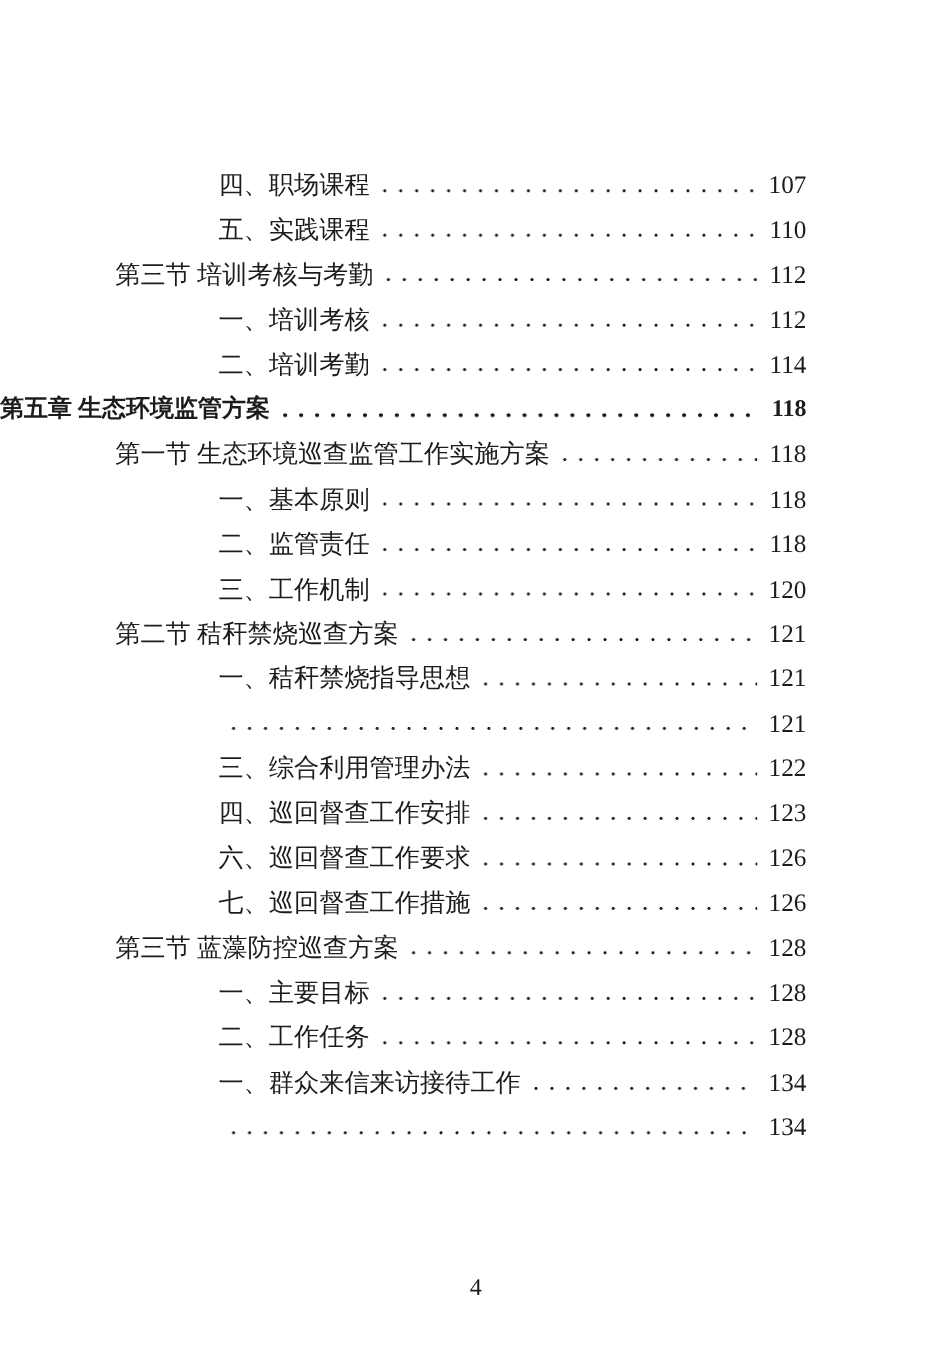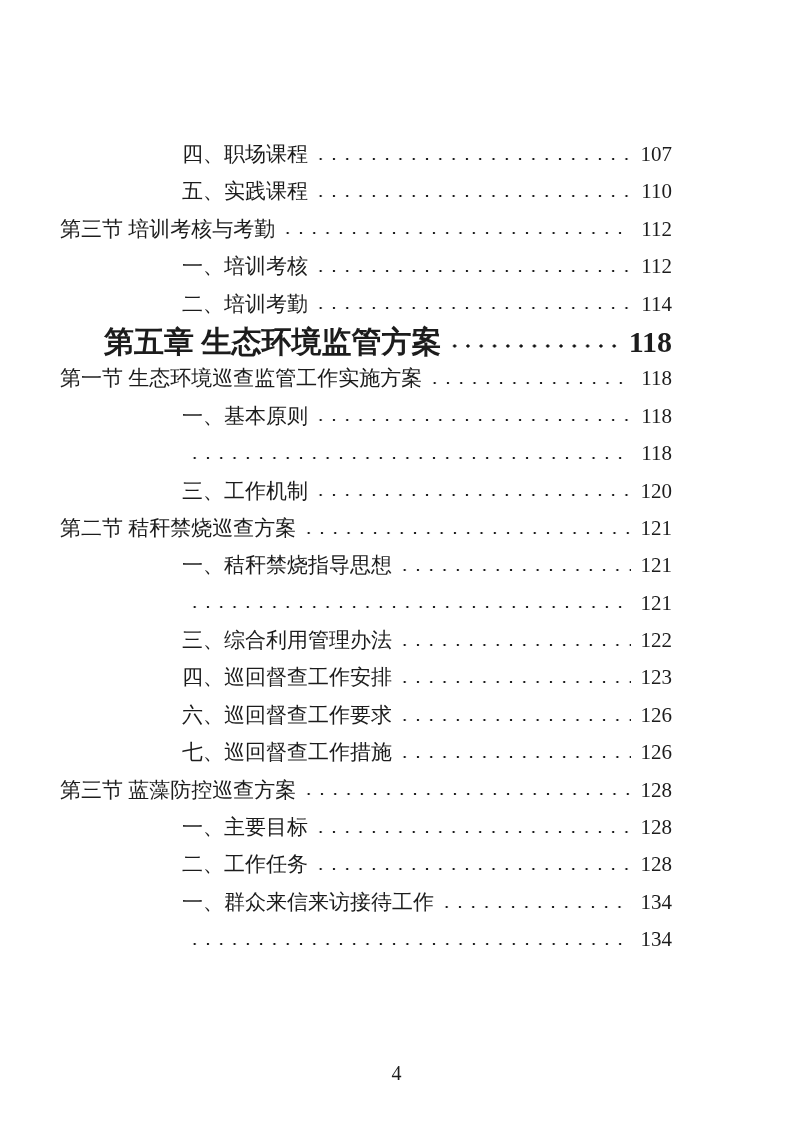--- a/index.html
+++ b/index.html
@@ -29,25 +29,24 @@
   }
   .toc-row {
     display: flex;
     align-items: center;
     height: 37.4px;
     font-size: 21px;
     line-height: 37.4px;
     white-space: nowrap;
   }
   .toc-row.level-item    { padding-left: 182px; }
-  .toc-row.level-section { padding-left: 60px; }
+  .toc-row.level-section { padding-left: 96px; }
   .toc-row.level-chapter {
-    padding-left: 104px;
     font-weight: 700;
-    font-size: 30px;
+    font-size: 20px;
   }
   .toc-title { flex: 0 0 auto; }
   .toc-leader {
     flex: 1 1 auto;
     align-self: center;
     height: 24px;
     margin: 0 10px 0 6px;
     background-image: radial-gradient(circle, #1c1c1c 1.05px, rgba(0,0,0,0) 1.55px);
     background-size: 13.3px 4px;
     background-repeat: repeat-x;
@@ -108,20 +107,21 @@
       <span class="toc-title">第一节 生态环境巡查监管工作实施方案</span>
       <span class="toc-leader"></span>
       <span class="toc-page">118</span>
     </div>
       <div class="toc-row level-item">
       <span class="toc-title">一、基本原则</span>
       <span class="toc-leader"></span>
       <span class="toc-page">118</span>
     </div>
       <div class="toc-row level-item">
+      <span class="toc-title">二、监管责任</span>
       <span class="toc-leader"></span>
       <span class="toc-page">118</span>
     </div>
       <div class="toc-row level-item">
       <span class="toc-title">三、工作机制</span>
       <span class="toc-leader"></span>
       <span class="toc-page">120</span>
     </div>
       <div class="toc-row level-section">
       <span class="toc-title">第二节 秸秆禁烧巡查方案</span>

